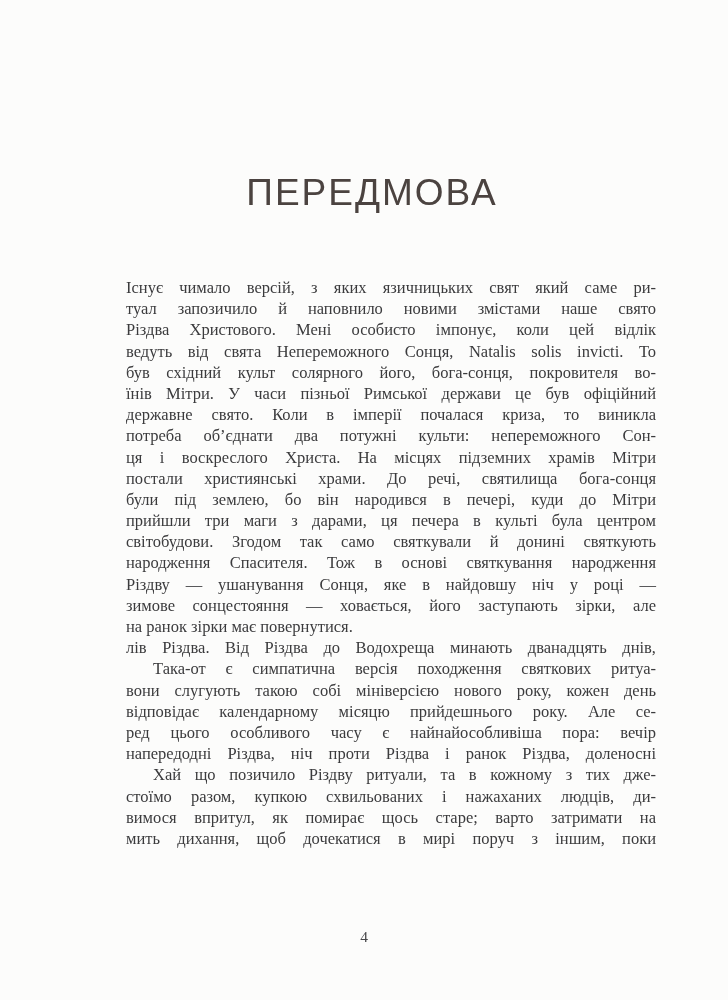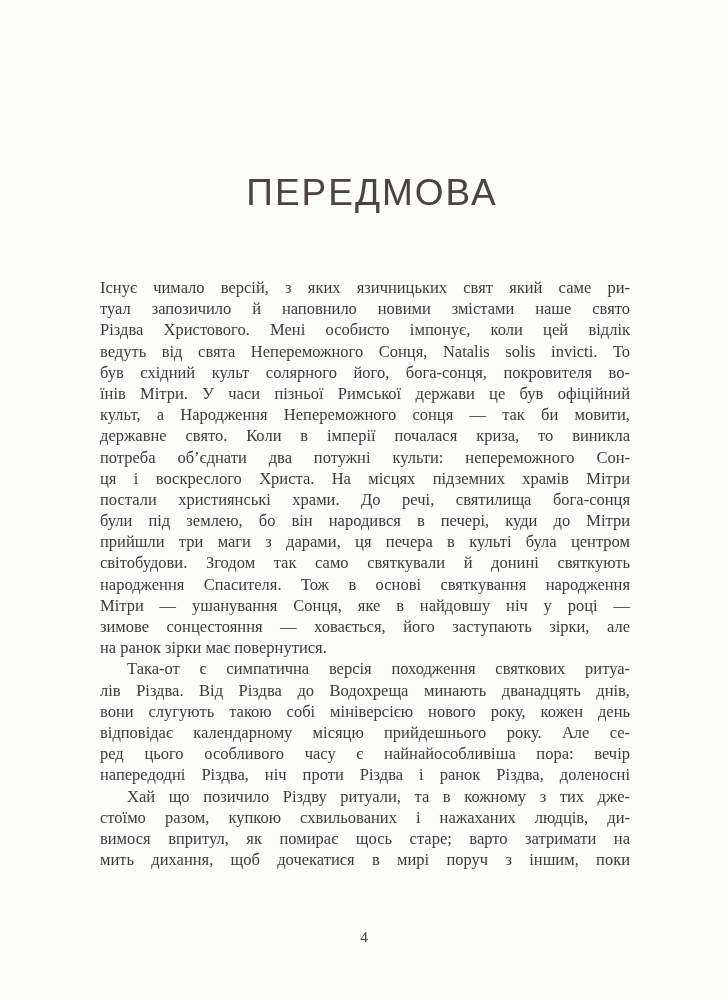--- a/index.html
+++ b/index.html
@@ -45,20 +45,21 @@
     font-size: 16.5px;
     line-height: 21.2px;
     height: 21.2px;
     color: var(--body-text);
     text-align: justify;
     text-align-last: justify;
     white-space: nowrap;
     overflow: visible;
     box-sizing: border-box;
     width: 530px;
+    margin-left: 26px;
   }
   .line.indent { padding-left: 27px; }
   .line.lastline {
     text-align-last: left;
   }
   .page-number {
     position: absolute;
     top: 928px;
     left: 0;
     width: 728px;
@@ -74,34 +75,33 @@
 <div class="book-page">
   <h1 class="chapter-title">ПЕРЕДМОВА</h1>
 
   <div class="text-block">
       <div class="line">Існує чимало версій, з яких язичницьких свят який саме ри-</div>
       <div class="line">туал запозичило й наповнило новими змістами наше свято</div>
       <div class="line">Різдва Христового. Мені особисто імпонує, коли цей відлік</div>
       <div class="line">ведуть від свята Непереможного Сонця, Natalis solis invicti. То</div>
       <div class="line">був східний культ солярного його, бога-сонця, покровителя во-</div>
       <div class="line">їнів Мітри. У часи пізньої Римської держави це був офіційний</div>
-      <div class="line">культ, а Народження Непереможного сонця — так би мовити,</div>
       <div class="line">державне свято. Коли в імперії почалася криза, то виникла</div>
       <div class="line">потреба об’єднати два потужні культи: непереможного Сон-</div>
       <div class="line">ця і воскреслого Христа. На місцях підземних храмів Мітри</div>
       <div class="line">постали християнські храми. До речі, святилища бога-сонця</div>
       <div class="line">були під землею, бо він народився в печері, куди до Мітри</div>
       <div class="line">прийшли три маги з дарами, ця печера в культі була центром</div>
       <div class="line">світобудови. Згодом так само святкували й донині святкують</div>
       <div class="line">народження Спасителя. Тож в основі святкування народження</div>
-      <div class="line">Мітри — ушанування Сонця, яке в найдовшу ніч у році —</div>
+      <div class="line">Різдву — ушанування Сонця, яке в найдовшу ніч у році —</div>
       <div class="line">зимове сонцестояння — ховається, його заступають зірки, але</div>
       <div class="line lastline">на ранок зірки має повернутися.</div>
+      <div class="line">лів Різдва. Від Різдва до Водохреща минають дванадцять днів,</div>
       <div class="line indent">Така-от є симпатична версія походження святкових ритуа-</div>
-      <div class="line">лів Різдва. Від Різдва до Водохреща минають дванадцять днів,</div>
       <div class="line">вони слугують такою собі мініверсією нового року, кожен день</div>
       <div class="line">відповідає календарному місяцю прийдешнього року. Але се-</div>
       <div class="line">ред цього особливого часу є найнайособливіша пора: вечір</div>
       <div class="line">напередодні Різдва, ніч проти Різдва і ранок Різдва, доленосні</div>
       <div class="line indent">Хай що позичило Різдву ритуали, та в кожному з тих дже-</div>
       <div class="line">стоїмо разом, купкою схвильованих і нажаханих людців, ди-</div>
       <div class="line">вимося впритул, як помирає щось старе; варто затримати на</div>
       <div class="line">мить дихання, щоб дочекатися в мирі поруч з іншим, поки</div>
     </div>
 

